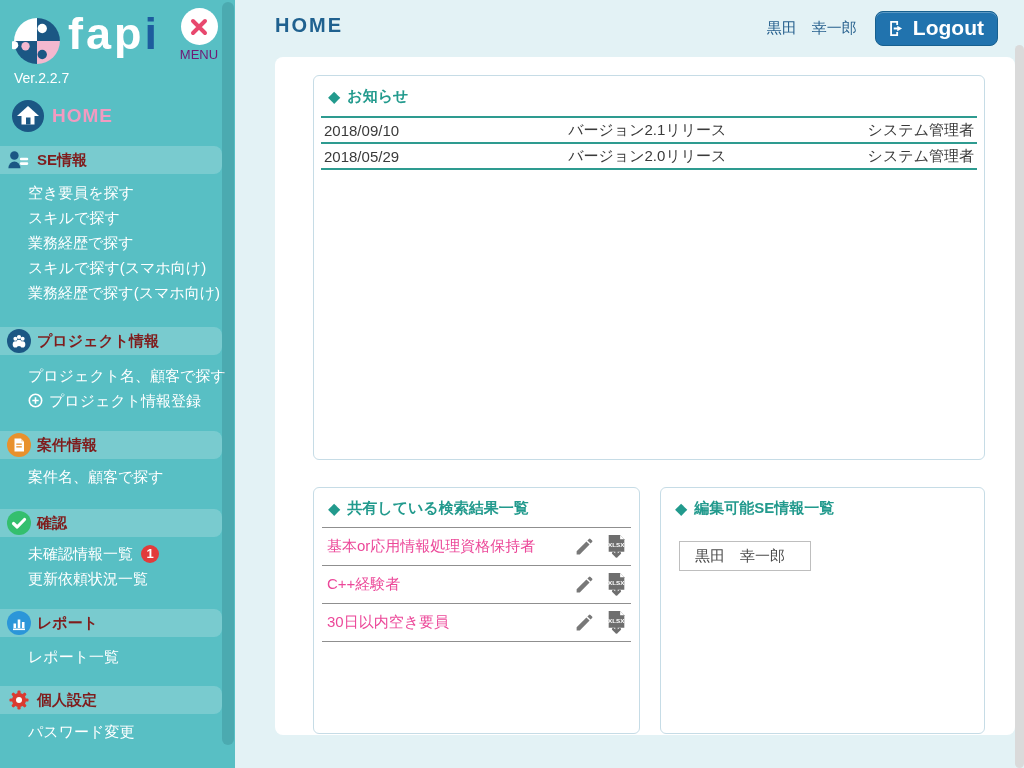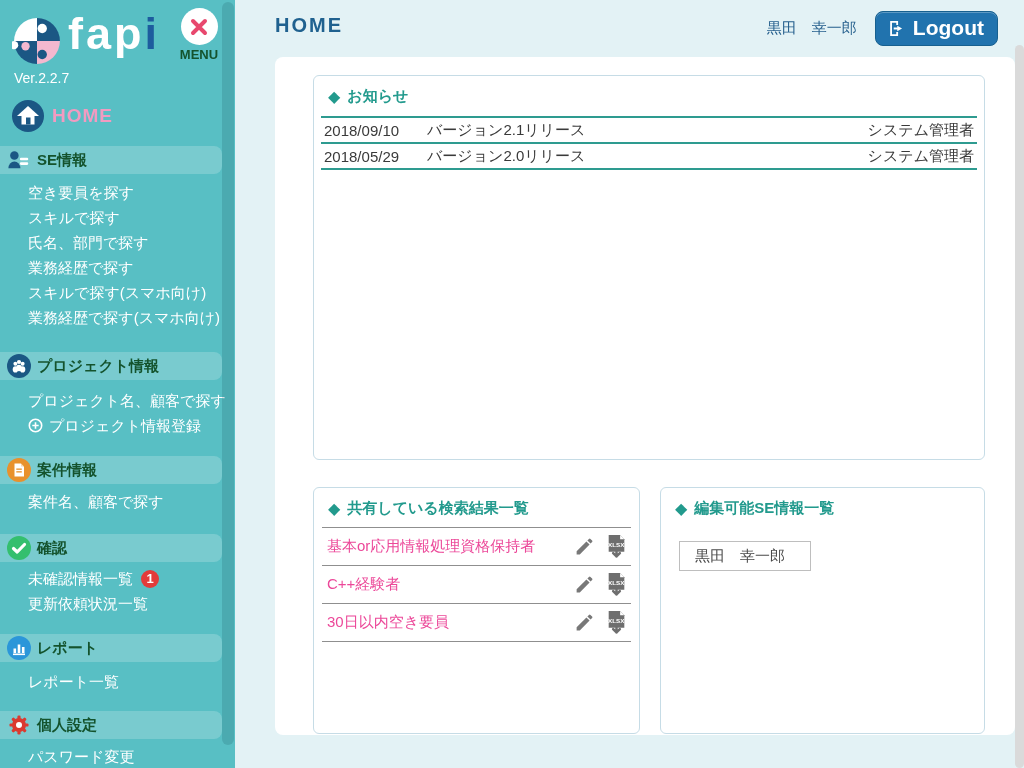--- a/index.html
+++ b/index.html
@@ -24,32 +24,32 @@
   .logo-text {
     font-size:45px; font-weight:bold; color:#FFFFFF; line-height:56px;
     letter-spacing:3px; margin-left:6px;
   }
   .logo-text .accent { color:#1D5C9E; }
   .menu-btn { position:absolute; top:8px; right:13px; width:46px; text-align:center; cursor:pointer; }
   .menu-circle {
     width:37px; height:37px; border-radius:50%; background:#FFFFFF;
     margin:0 auto; display:flex; align-items:center; justify-content:center;
   }
-  .menu-label { color:#14532d; font-size:13px; font-weight:bold; margin-top:2px; }
+  .menu-label { color:#701a75; font-size:13px; font-weight:normal; margin-top:2px; }
   .version { position:absolute; left:14px; top:70px; color:#FFFFFF; font-size:14px; }
   .home-row { position:absolute; left:12px; top:100px; display:flex; align-items:center; }
   .home-label { color:#F29BC1; font-size:19px; font-weight:bold; letter-spacing:1px; margin-left:8px; }
 
   .menu-flow { position:absolute; left:0; top:146px; width:235px; }
   .band {
     width:222px; height:28px; background:rgba(255,255,255,0.20);
     border-radius:0 8px 8px 0; display:flex; align-items:center;
   }
   .band .b-icon { margin-left:7px; width:24px; height:24px; flex:0 0 24px; }
-  .band .b-label { color:#14532d; font-size:15px; font-weight:bold; margin-left:6px; }
+  .band .b-label { color:#7f1d1d; font-size:15px; font-weight:bold; margin-left:6px; }
   .items { margin-top:6px; }
   .item {
     color:#FFFFFF; font-size:15px; line-height:25px; padding-left:28px;
     cursor:pointer; display:flex; align-items:center;
   }
   .badge {
     display:inline-flex; width:18px; height:18px; border-radius:50%;
     background:#E23B3B; color:#FFFFFF; font-size:13px; font-weight:bold;
     align-items:center; justify-content:center; margin-left:8px;
   }
@@ -91,21 +91,21 @@
     display:flex; align-items:center;
   }
   .diamond { font-size:16px; margin-right:7px; color:#229A8D; }
 
   .notice-table { margin:1px 7px 0; border-top:2px solid #2E9B90; }
   .notice-row {
     display:flex; align-items:center; height:23px;
     border-bottom:2px solid #2E9B90; font-size:15px; color:#3A3A3A; padding:12px 3px;
   }
   .n-date { width:103px; }
-  .n-text { flex:1; }
+  .n-text { flex:1;text-align:center; }
   .n-author { text-align:right; }
 
   .share-table { margin:0 8px; border-top:1.5px solid #8F8F8F; }
   .share-row {
     display:flex; align-items:center; height:38px;
     border-bottom:1.5px solid #8F8F8F; font-size:15px; color:#ec4899;
   }
   .s-label { flex:1; padding-left:5px; cursor:pointer; }
   .s-icons { display:flex; align-items:center; gap:9px; padding-right:2px; }
   .icon-btn { cursor:pointer; display:inline-flex; }
@@ -173,23 +173,20 @@
       <span class="b-label">SE情報</span>
     </div>
     <div class="items">
       <div class="item">
           <span>空き要員を探す</span>
         </div>
       <div class="item">
           <span>スキルで探す</span>
         </div>
       <div class="item">
-          <span>氏名、部門で探す</span>
-        </div>
-      <div class="item">
           <span>業務経歴で探す</span>
         </div>
       <div class="item">
           <span>スキルで探す(スマホ向け)</span>
         </div>
       <div class="item">
           <span>業務経歴で探す(スマホ向け)</span>
         </div>
     </div>
 

